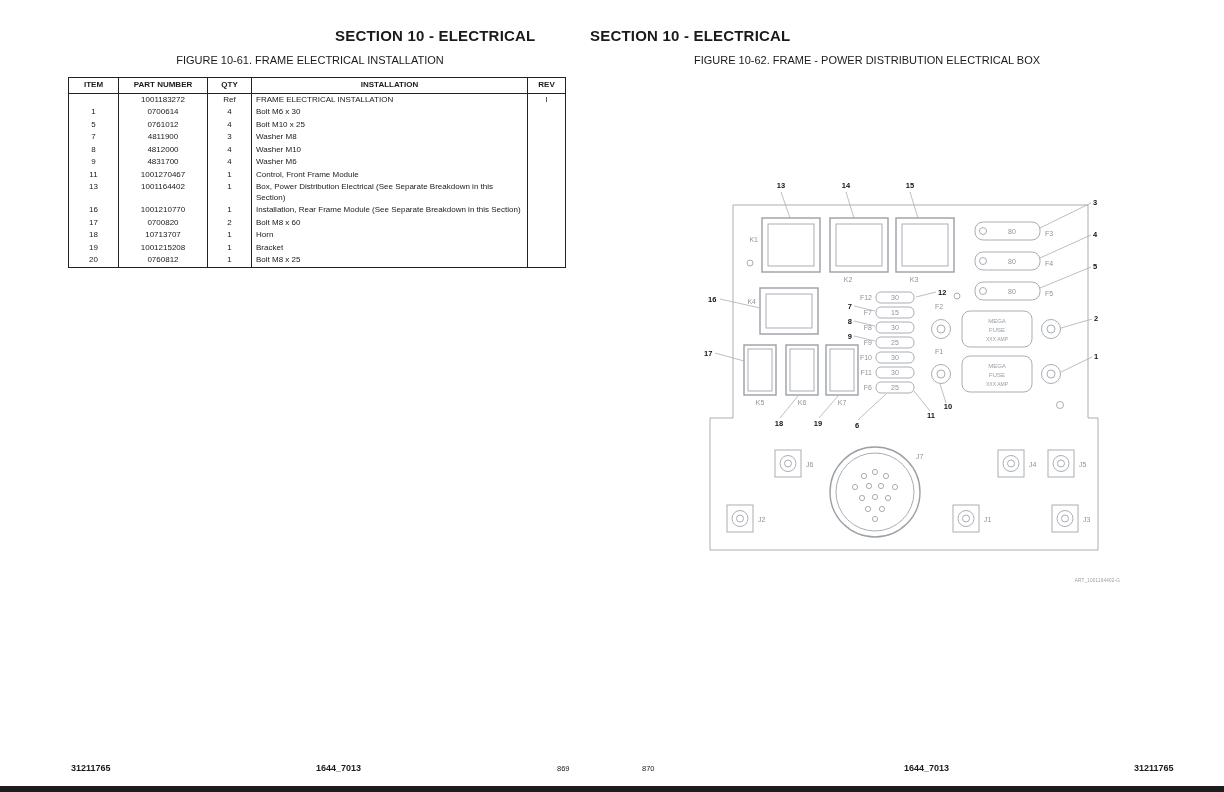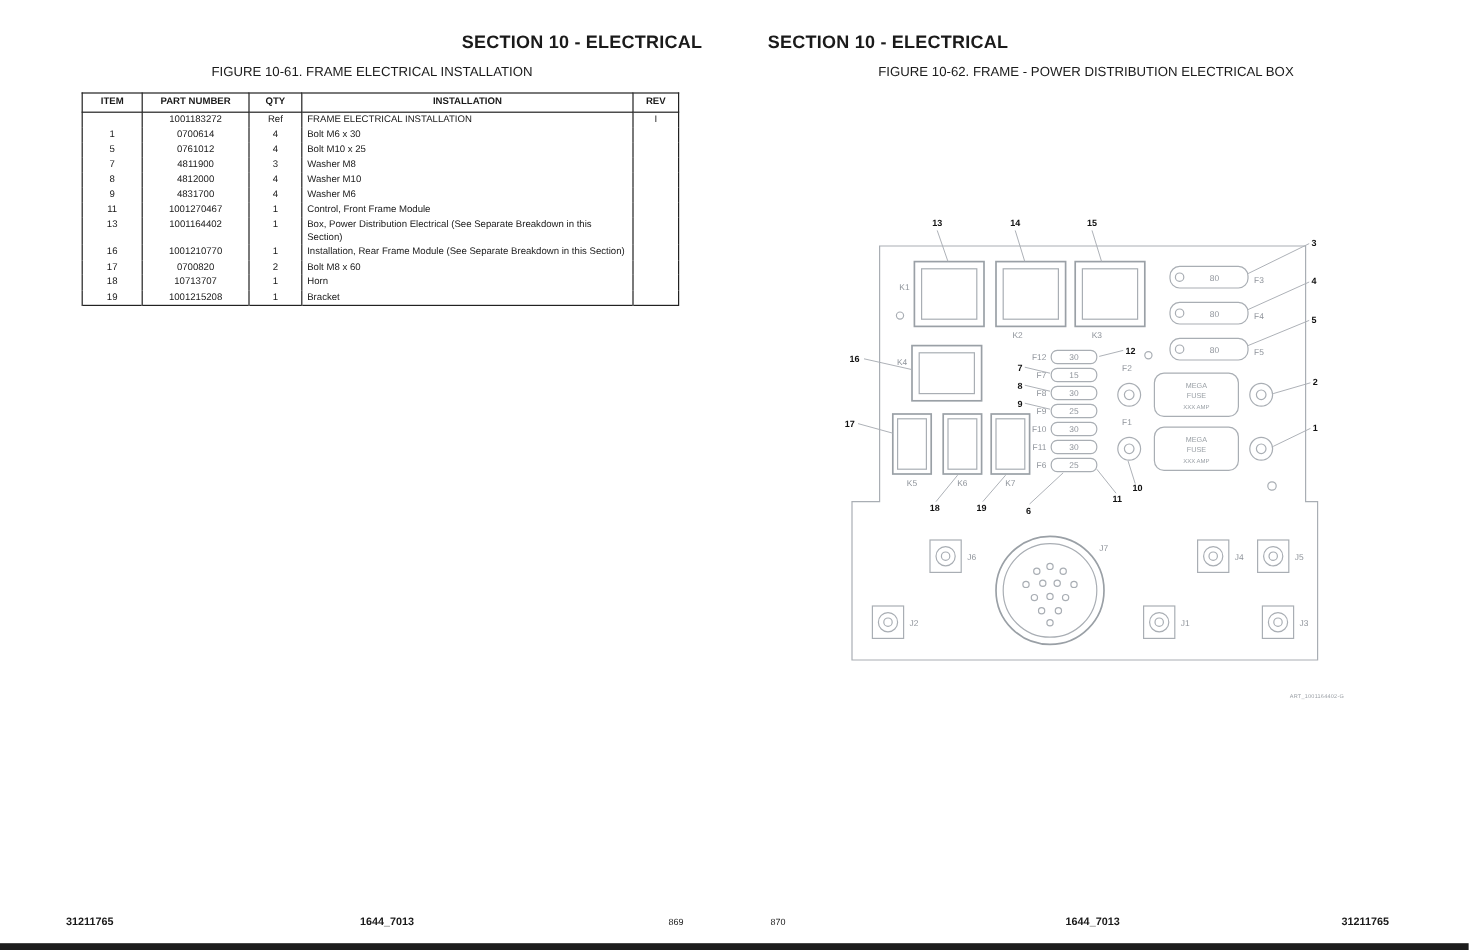--- a/index.html
+++ b/index.html
@@ -1,31 +1,31 @@
 <!DOCTYPE html>
 <html><head>
 <meta charset="utf-8">
 <style>
   html,body{margin:0;padding:0;}
   body{width:1224px;height:792px;background:#ffffff;position:relative;overflow:hidden;
        font-family:"Liberation Sans",sans-serif;color:#1a1a1a;}
   .abs{position:absolute;}
-  .section-header{font-weight:bold;font-size:15px;letter-spacing:.2px;text-align:center;white-space:nowrap;}
+  .section-header{font-weight:bold;font-size:15px;letter-spacing:.2px;white-space:nowrap;}
   .figure-title{font-weight:normal;font-size:11px;text-align:center;white-space:nowrap;}
 
   
   #parts-table{border-collapse:collapse;table-layout:fixed;width:497px;border:1.5px solid #222;
                font-size:8px;line-height:10.5px;}
   #parts-table th{border:1px solid #222;padding:2px 2px;text-align:center;font-weight:bold;font-size:8px;}
   #parts-table td{border-left:1px solid #222;border-right:1px solid #222;padding:1px 2px;vertical-align:top;}
   #parts-table td.item,#parts-table td.part,#parts-table td.qty,#parts-table td.rev{text-align:center;}
   #parts-table td.desc{text-align:left;padding-left:4px;padding-right:4px;}
 
   
-  .footer{font-weight:bold;font-size:9px;white-space:nowrap;}
+  .footer{font-weight:bold;font-size:9px;white-space:nowrap;margin-left:16px;}
   .pagenum{font-size:7.5px;white-space:nowrap;}
   .bottom-bar{position:absolute;left:0;bottom:0;width:100%;height:6px;background:#1c1c1c;}
 
   
   svg text{font-family:"Liberation Sans",sans-serif;}
   .s{stroke:#a9aeb4;fill:none;stroke-width:1;}
   .s2{stroke:#9aa0a6;fill:none;stroke-width:1.4;}
   .ld{stroke:#a9aeb4;stroke-width:.8;}
   .lbl{fill:#8e939a;font-size:7px;}
   .co{fill:#111;font-size:7.5px;font-weight:bold;}
@@ -136,26 +136,33 @@
         <td class="desc">Horn</td>
         <td class="rev"></td>
       </tr>
       <tr>
         <td class="item">19</td>
         <td class="part">1001215208</td>
         <td class="qty">1</td>
         <td class="desc">Bracket</td>
         <td class="rev"></td>
       </tr>
+      <tr>
+        <td class="item">20</td>
+        <td class="part">0760812</td>
+        <td class="qty">1</td>
+        <td class="desc">Bolt M8 x 25</td>
+        <td class="rev"></td>
+      </tr>
     </tbody>
 </table>
 
 <div class="abs section-header" style="left:590px;top:27px;width:300px">SECTION 10 - ELECTRICAL</div>
 
-<div class="abs figure-title" style="left:655px;top:54px;width:500px">FIGURE 10-62. FRAME - POWER DISTRIBUTION ELECTRICAL BOX</div>
+<div class="abs figure-title" style="left:617px;top:54px;width:500px">FIGURE 10-62. FRAME - POWER DISTRIBUTION ELECTRICAL BOX</div>
 
 <svg class="abs" style="left:702px;top:178px" width="420" height="410" viewBox="0 0 420 410">
 
   <path class="s" d="M31,27 H386 V240 H396 V372 H8 V240 H31 Z"></path>
 
   <g>
     <rect class="s2" x="60" y="40" width="58" height="54"></rect>
     <rect class="s" x="66" y="46" width="46" height="42"></rect>
   </g>
   <g>

